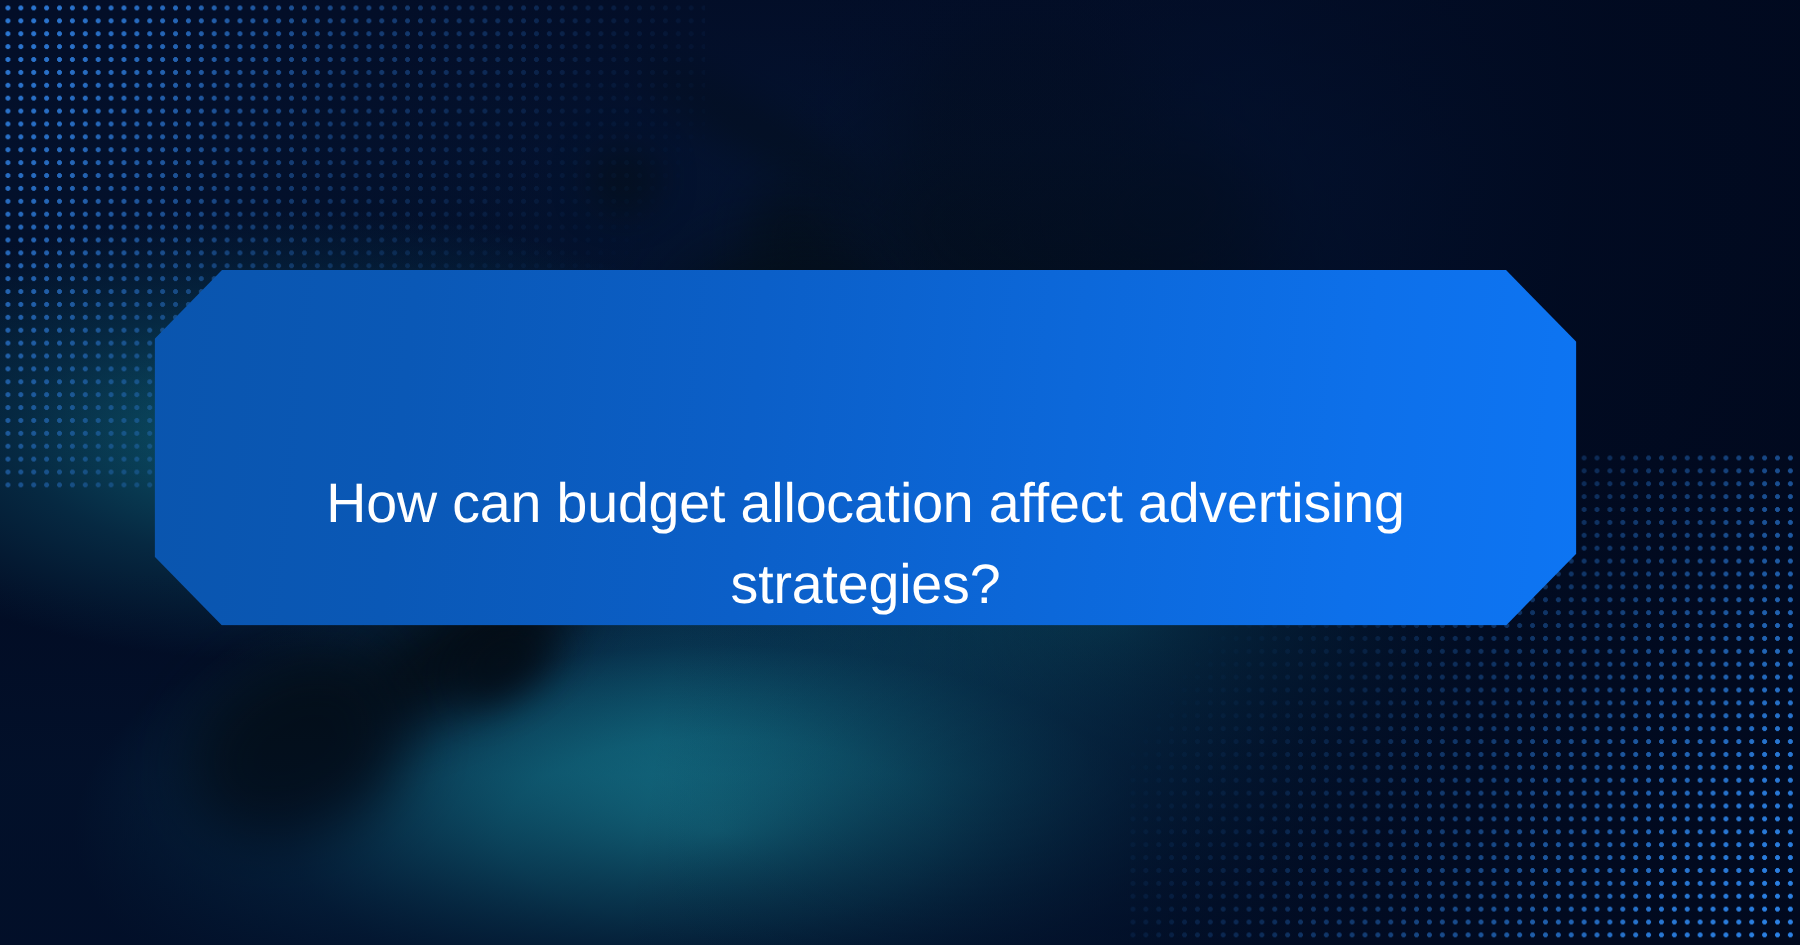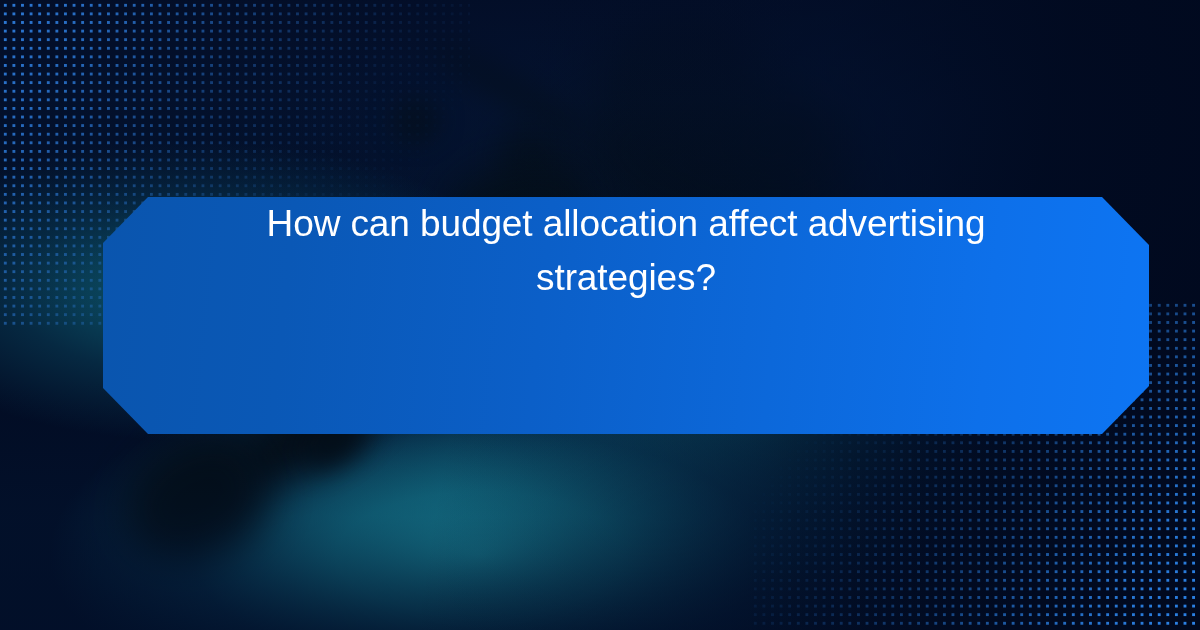--- a/index.html
+++ b/index.html
@@ -73,36 +73,36 @@
     right: 0; bottom: 0; width: 450px; height: 330px;
     -webkit-mask-image: linear-gradient(305deg, #000 0%, rgba(0,0,0,0.88) 16%, rgba(0,0,0,0.45) 40%, rgba(0,0,0,0.12) 64%, rgba(0,0,0,0) 80%);
             mask-image: linear-gradient(305deg, #000 0%, rgba(0,0,0,0.88) 16%, rgba(0,0,0,0.45) 40%, rgba(0,0,0,0.12) 64%, rgba(0,0,0,0) 80%);
     opacity: .95;
   }
 
   
   #banner {
     position: absolute;
     left: 103px;
-    top: 197px;
-    width: 1046px;
+    top: 180px;
+    width: 948px;
     height: 237px;
     background: linear-gradient(96deg, #0a55ae 0%, #0a58b6 18%, #0b5fc8 42%, #0c68da 64%, #0d70ea 84%, #0d75f3 100%);
     clip-path: polygon(
       45px 0,
       calc(100% - 47px) 0,
       100% 48px,
       100% calc(100% - 48px),
       calc(100% - 47px) 100%,
       45px 100%,
       0 calc(100% - 46px),
       0 46px
     );
     display: flex;
-    align-items: flex-start;
+    align-items: flex-end;
     justify-content: center;
   }
   #headline {
     width: 790px;
     margin: 0;
     text-align: center;
     color: #ffffff;
     font-family: "Liberation Sans", sans-serif;
     font-weight: 400;
     font-size: 37px;

